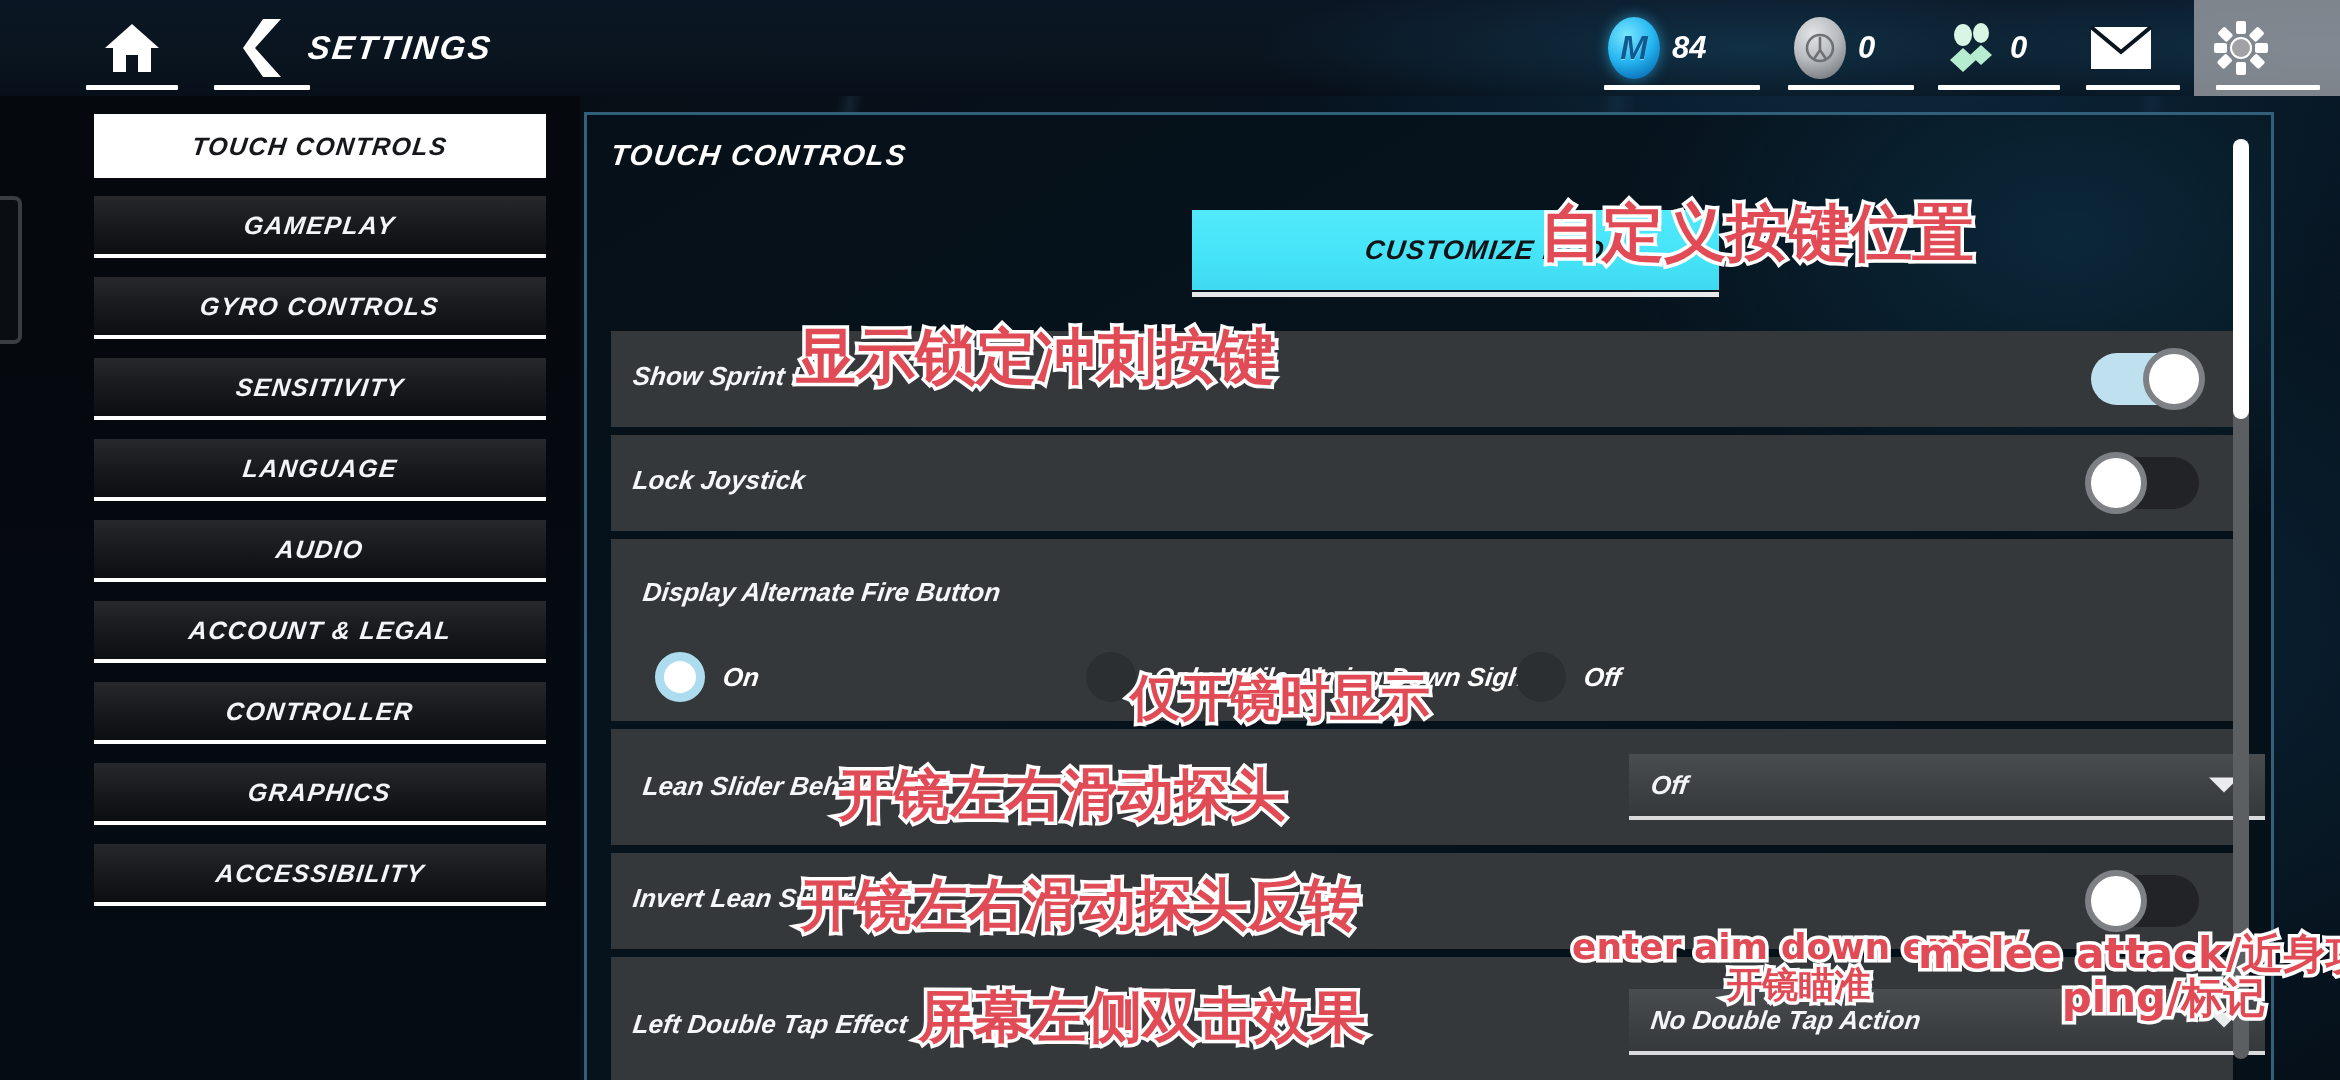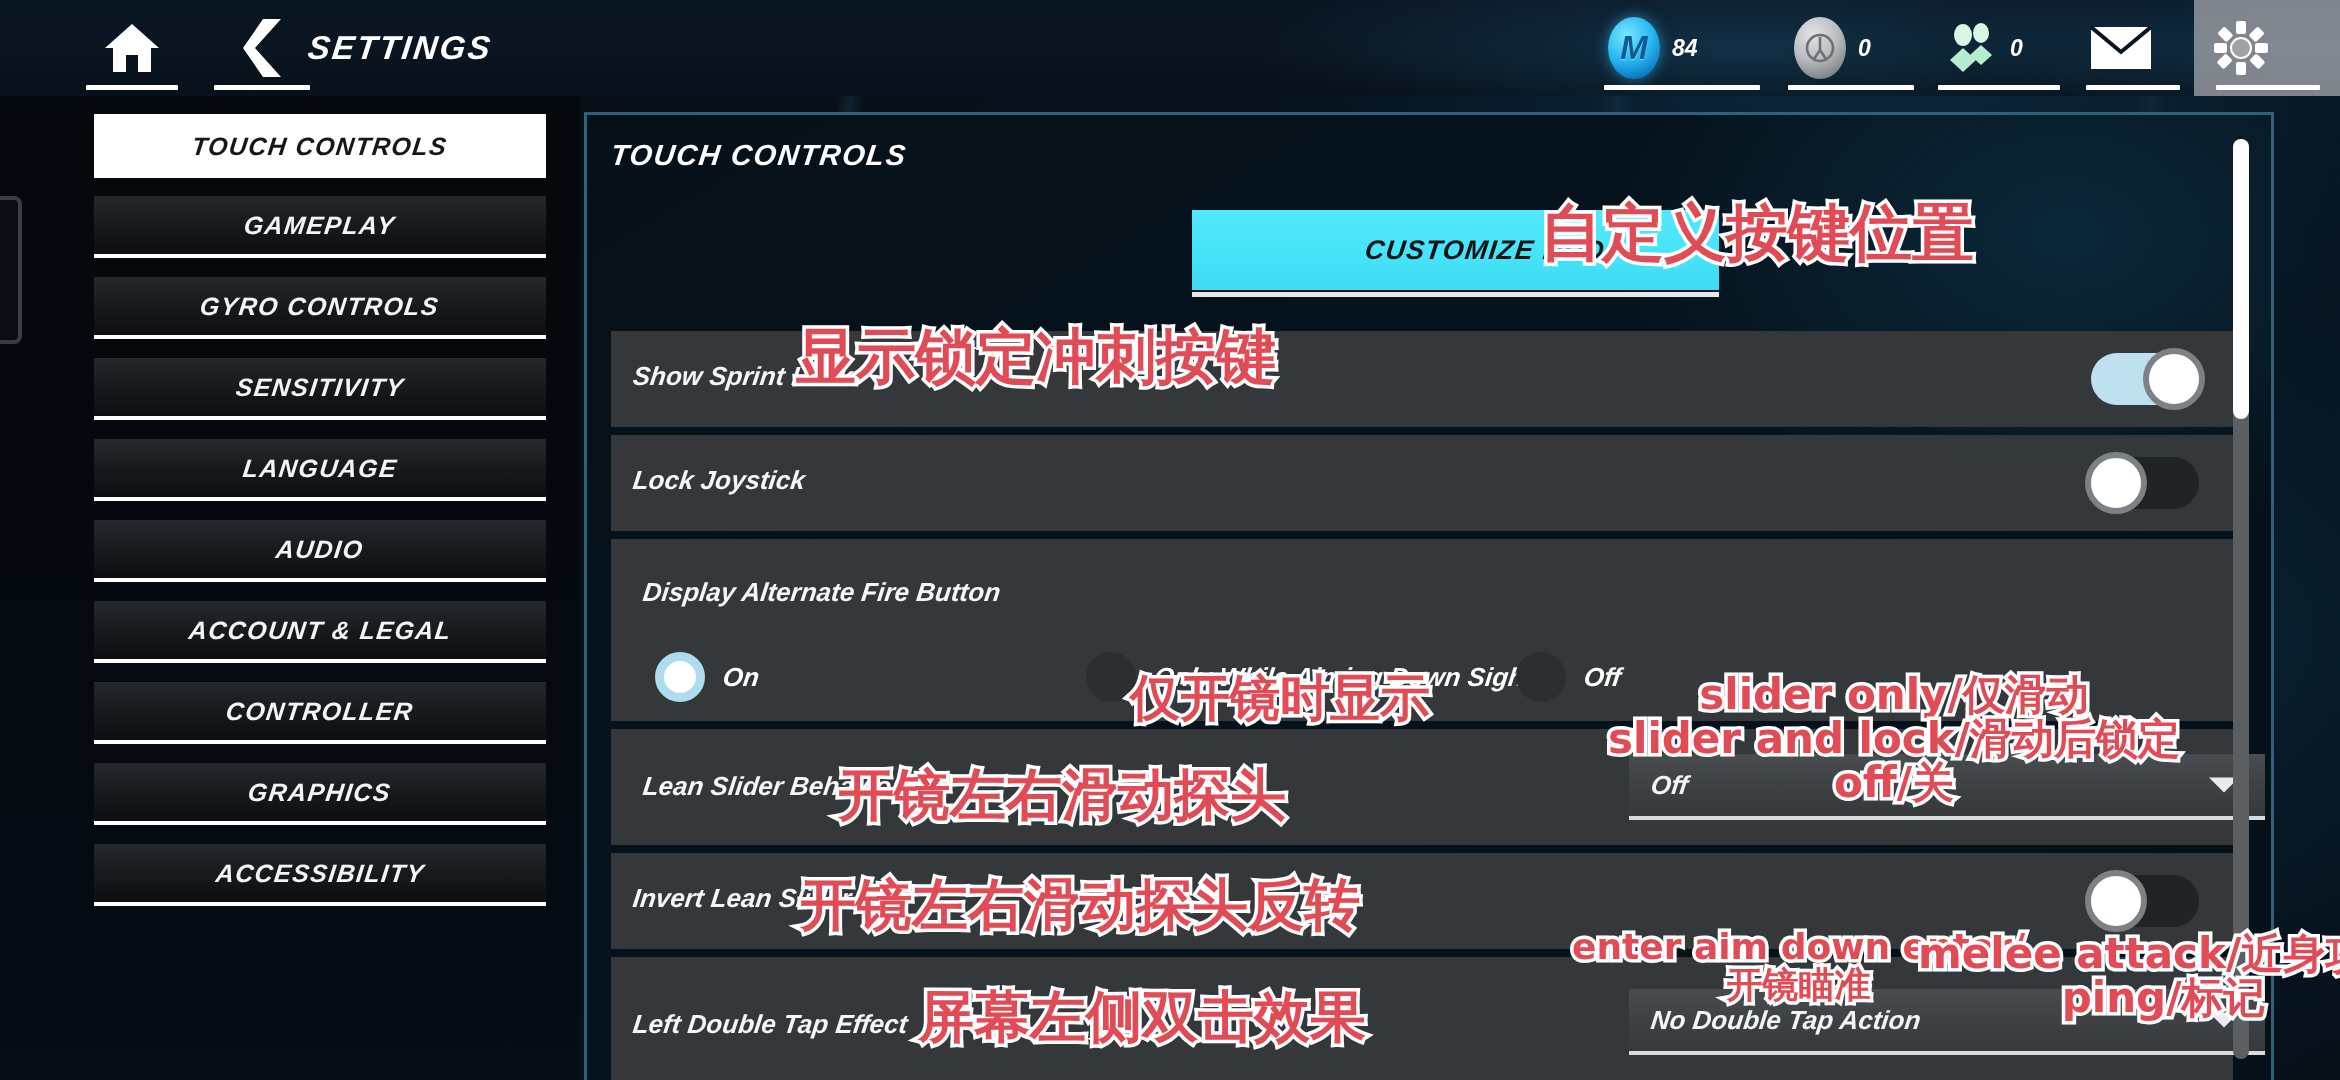--- a/index.html
+++ b/index.html
@@ -50,21 +50,21 @@
     font-style:italic; font-weight:bold; font-size:33px; letter-spacing:2.4px;
     transform:skewX(-7deg);
   }
 
   
   .cur {
     position:absolute; top:0; height:96px;
     display:flex; align-items:center; gap:12px; padding:0 18px;
     cursor:pointer;
   }
-  .cur .val { font-style:italic; font-weight:bold; font-size:23px; }
+  .cur .val { font-style:italic; font-weight:bold; font-size:31px; }
   #cur-credits { left:1590px; width:186px; }
   #cur-tokens  { left:1776px; width:150px; }
   #cur-friends { left:1926px; width:146px; }
   #cur-mail    { left:2072px; width:122px; }
   #cur-gear    { left:2194px; width:146px; background:rgba(160,162,166,.78); }
 
   .coin-m {
     width:52px; height:62px; border-radius:50%;
     background:radial-gradient(circle at 36% 30%,#79e6ff 0%,#25b6f0 48%,#0f7cc4 78%,#0a5e9c 100%);
     box-shadow:0 0 14px rgba(60,200,255,.55);
@@ -405,23 +405,20 @@
   <div class="anno" id="anno-customize-hud" style="left:1540px;top:200px;font-size:62px;">自定义按键位置</div>
 
   <div class="anno" id="anno-sprint-lock" style="left:796px;top:325px;font-size:60px;">显示锁定冲刺按键</div>
 
 
 
   <div class="anno" id="anno-ads-only" style="left:1130px;top:672px;font-size:50px;">仅开镜时显示</div>
 
   <div class="anno" id="anno-lean-behavior" style="left:838px;top:766px;font-size:56px;">开镜左右滑动探头</div>
 
-  <div class="anno" id="anno-lean-options" style="left:1608px;top:673px;font-size:42px;text-align:center;">slider only/仅滑动
-slider and lock/滑动后锁定
-off/关</div>
 
   <div class="anno" id="anno-invert-lean" style="left:800px;top:876px;font-size:56px;">开镜左右滑动探头反转</div>
 
   <div class="anno" id="anno-left-dtap" style="left:918px;top:988px;font-size:56px;">屏幕左侧双击效果</div>
 
   <div class="anno" id="anno-dtap-ads" style="left:1572px;top:928px;font-size:36px;text-align:center;">enter aim down enter/
 开镜瞄准</div>
 
   <div class="anno" id="anno-dtap-melee" style="left:1918px;top:932px;font-size:42px;text-align:center;">melee attack/近身攻击
 ping/标记</div>

